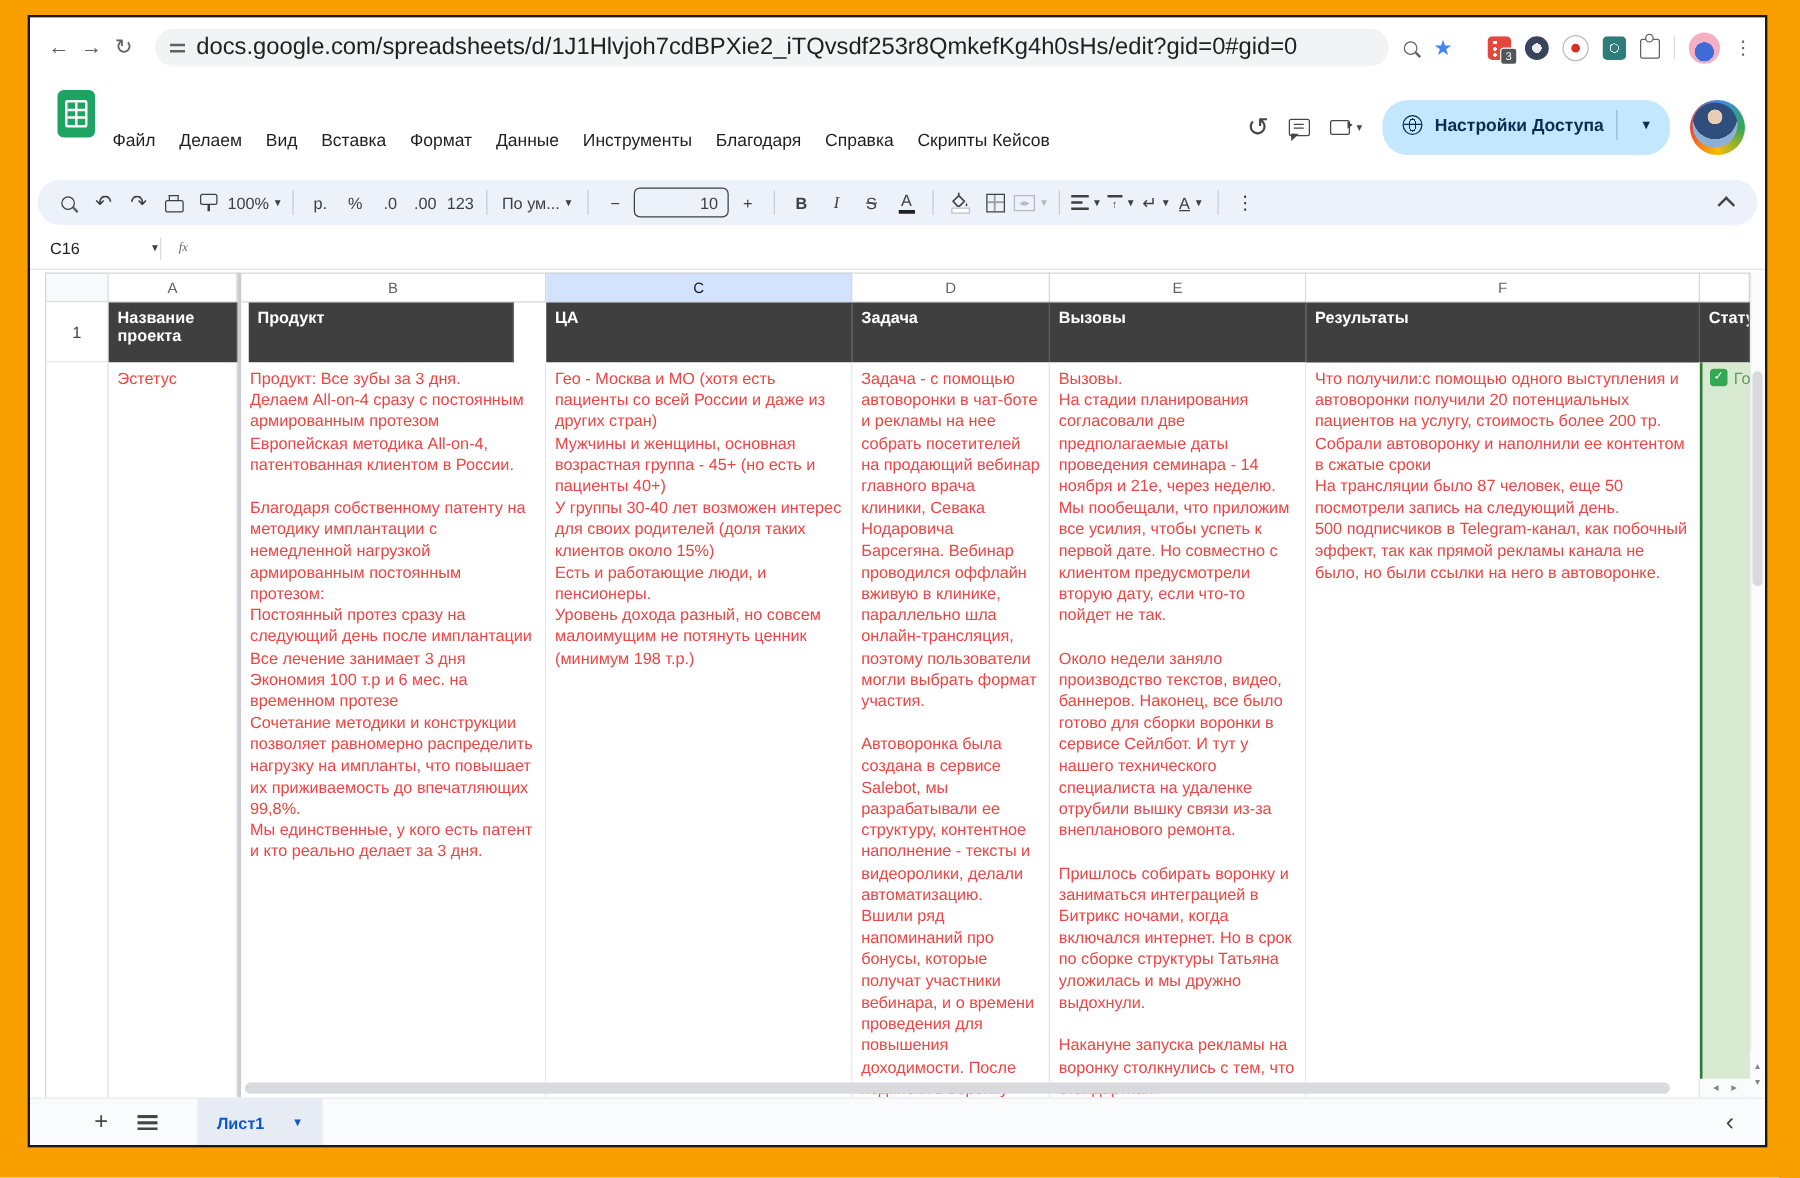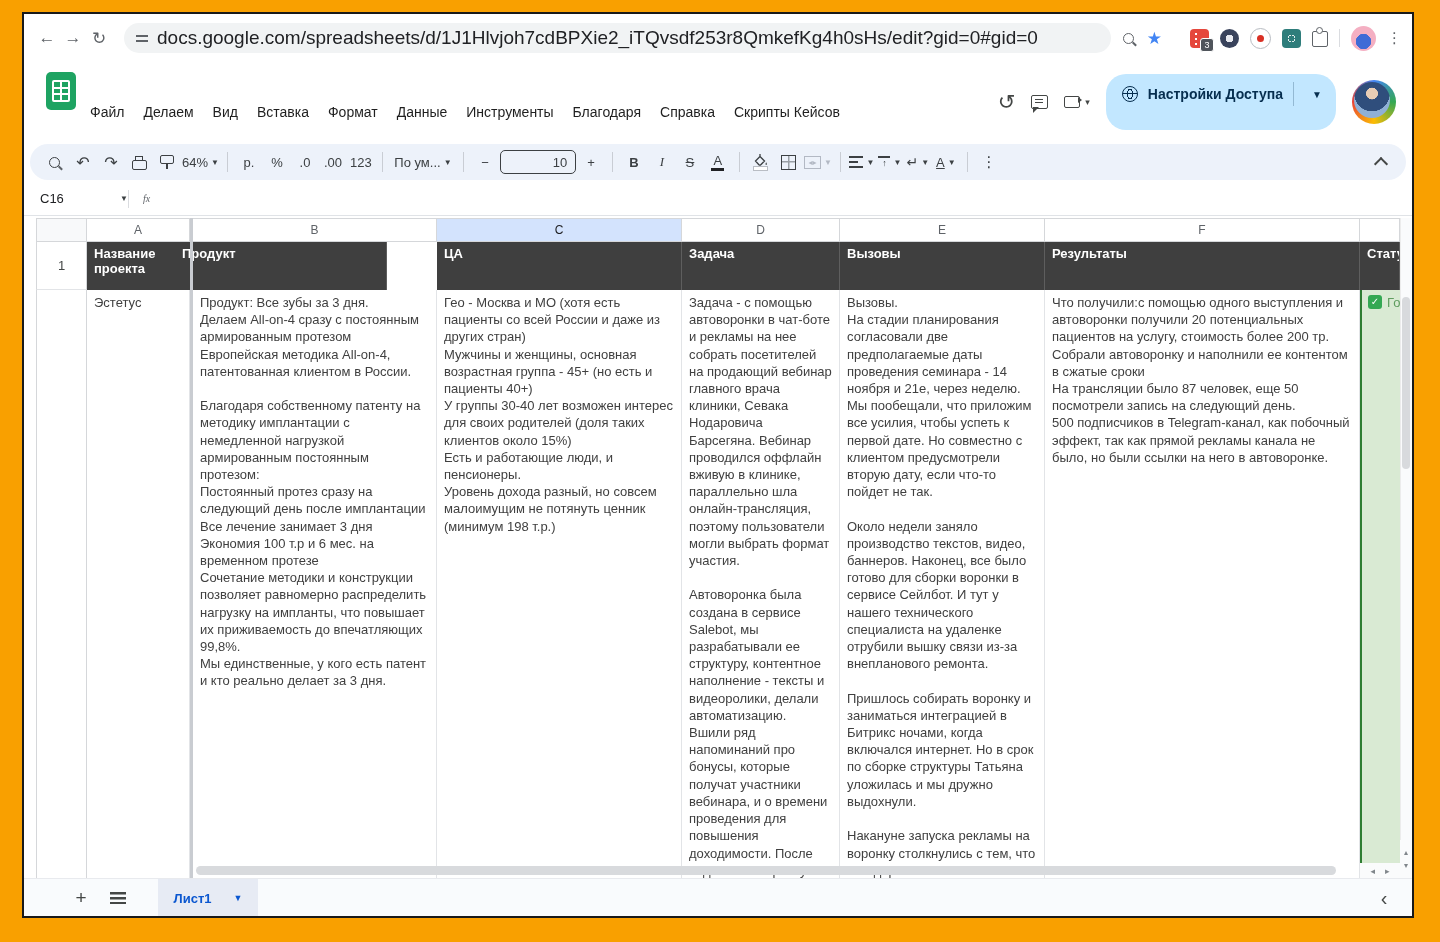--- a/index.html
+++ b/index.html
@@ -51,21 +51,21 @@
   .menu-row{left:64px;top:40px;display:flex;gap:15px;}
   .menu-item{font-size:14px;color:#1F1F1F;padding:2px 2px;}
   .hdr-right{right:16px;top:0;height:80px;display:flex;align-items:center;gap:16px;}
   .i-history{font-size:21px;color:#444746;}
   .i-comment{width:15px;height:12px;border:1.7px solid #444746;border-radius:2px;position:relative;
       background:linear-gradient(#444746,#444746) 3px 3px/8px 1.3px no-repeat,linear-gradient(#444746,#444746) 3px 6px/8px 1.3px no-repeat;}
   .i-comment:after{content:'';position:absolute;left:1px;bottom:-5px;border:3px solid transparent;border-top:3px solid #444746;border-left:3px solid #444746;}
   .i-cam{width:14px;height:10px;border:1.7px solid #444746;border-radius:2px;position:relative;}
   .i-cam:after{content:'';position:absolute;right:-6px;top:0;border:3px solid transparent;border-right:4px solid #444746;transform:rotate(180deg);}
   .caret{font-size:9px;color:#444746;}
-  .share-pill{height:40px;border-radius:20px;display:flex;align-items:center;gap:10px;padding:0 6px 16px 16px;}
+  .share-pill{height:40px;border-radius:20px;display:flex;align-items:center;gap:10px;padding:0 6px 4px 16px;}
   .i-globe{width:14px;height:14px;border:1.6px solid #062E4F;border-radius:50%;
       background:linear-gradient(#062E4F,#062E4F) 0 50%/100% 1.4px no-repeat,
                  radial-gradient(ellipse 4px 7px at 50% 50%,transparent 58%,#062E4F 59% 75%,transparent 76%);}
   .share-label{font-size:14px;font-weight:600;color:#062E4F;white-space:nowrap;}
   .share-div{width:1px;height:24px;background:rgba(6,46,79,.25);}
   .share-caret{padding:0 8px;color:#062E4F;font-size:10px;}
   .avatar-lg{width:40px;height:40px;border-radius:50%;padding:2px;
       background:conic-gradient(#4285F4,#34A853,#FBBC04,#EA4335,#4285F4);}
   .avatar-lg>div{width:36px;height:36px;border-radius:50%;
       background:radial-gradient(circle at 50% 32%, #E8CDB5 0 19%, #2F4E7C 20% 58%, #8FB0D6 59%);}
@@ -105,21 +105,21 @@
   .formula-bar{left:0;top:168px;right:0;height:34px;background:#fff;border-bottom:1px solid #E0E3E7;display:flex;align-items:center;}
   .name-box{width:88px;padding-left:16px;font-size:13px;color:#202124;display:flex;align-items:center;justify-content:space-between;}
   .fx{font-style:italic;font-family:"Liberation Serif","DejaVu Serif",serif;color:#5F6368;font-size:10px;margin-left:14px;}
 
   
   .c{position:absolute;box-sizing:border-box;overflow:hidden;}
   .striph{background:#FFFFFF;border:1px solid #D5D7DA;border-left:none;font-size:12px;color:#5F6368;
           display:flex;align-items:center;justify-content:center;}
   .hdrcell{background:#3F3F3F;color:#fff;font-weight:700;font-size:13px;line-height:15px;
            padding:4px 7px;border-right:1px solid #5E5E5E;}
-  .bodycell{background:#fff;color:#404040;font-size:13px;line-height:17.2px;padding:4px 7px 0 7px;border-right:1px solid #E2E4E7;}
+  .bodycell{background:#fff;color:#ef4444;font-size:13px;line-height:17.2px;padding:4px 7px 0 7px;border-right:1px solid #E2E4E7;}
   .celltext{white-space:pre-line;}
   .rowhdr{background:#fff;border-right:1px solid #D5D7DA;font-size:13px;color:#444746;display:flex;align-items:flex-start;justify-content:center;}
   .frozen-div{background:#C9CCD1;}
   .status-cell{background:#D9EAD3;border-left:2px solid #2E7D32;padding:5px 0 0 6px;display:flex;align-items:flex-start;gap:5px;}
   .checkbox{width:14px;height:14px;border-radius:3px;background:#34A853;color:#fff;font-size:10px;line-height:14px;text-align:center;flex:none;}
   .status-label{font-size:13px;color:#5F9D5F;white-space:nowrap;}
   .vscroll{background:#FAFBFC;border-left:1px solid #ECECEC;}
   .vthumb{left:1378px;width:8px;top:283px;height:172px;border-radius:4px;background:#D8DADD;}
   .vbtns{left:1376px;width:12px;top:826px;height:38px;background:#FAFBFC;display:flex;flex-direction:column;align-items:center;justify-content:center;gap:4px;color:#80868B;font-size:8px;}
   .hthumb{left:172px;top:852px;width:1140px;height:9px;border-radius:5px;background:#D8DADD;}
@@ -208,21 +208,21 @@
       </span>
     <span class="ti i-undo">↶</span>
     <span class="ti i-undo">↷</span>
     <span class="ti">
         <span class="i-print"></span>
       </span>
     <span class="ti">
         <span class="i-paint"></span>
       </span>
     <span class="ti">
-        <span>64%</span>
+        <span>100%</span>
         <span class="tcaret">▼</span>
       </span>
     <span class="tdiv"></span>
     <span class="ti">р.</span>
     <span class="ti">%</span>
     <span class="ti">.0</span>
     <span class="ti">.00</span>
     <span class="ti">123</span>
     <span class="tdiv"></span>
     <span class="ti" style="min-width:64px;">
@@ -303,21 +303,21 @@
   <div class="c striph" style="left:63px;top:204px;width:103px;height:24px;">A</div>
   <div class="c striph" style="left:169px;top:204px;width:244px;height:24px;">B</div>
   <div class="c striph" style="left:413px;top:204px;width:245px;height:24px;background:#D3E3FD;color:#202124;">C</div>
   <div class="c striph" style="left:658px;top:204px;width:158px;height:24px;">D</div>
   <div class="c striph" style="left:816px;top:204px;width:205px;height:24px;">E</div>
   <div class="c striph" style="left:1021px;top:204px;width:315px;height:24px;">F</div>
   <div class="c striph" style="left:1336px;top:204px;width:40px;height:24px;"></div>
 
   <div class="c rowhdr" style="left:12px;top:228px;width:51px;height:48px;border-left:1px solid #D5D7DA;border-bottom:1px solid #E2E4E7;align-items:center;">1</div>
   <div class="c hdrcell" style="left:63px;top:228px;width:103px;height:48px;">Название проекта</div>
-  <div class="c hdrcell" style="left:151px;top:228px;width:212px;height:48px;">Продукт</div>
+  <div class="c hdrcell" style="left:175px;top:228px;width:212px;height:48px;">Продукт</div>
   <div class="c hdrcell" style="left:413px;top:228px;width:245px;height:48px;">ЦА</div>
   <div class="c hdrcell" style="left:816px;top:228px;width:205px;height:48px;">Вызовы</div>
   <div class="c hdrcell" style="left:658px;top:228px;width:158px;height:48px;">Задача</div>
   <div class="c hdrcell" style="left:1021px;top:228px;width:315px;height:49px;">Результаты</div>
   <div class="c hdrcell" style="left:1336px;top:228px;width:40px;height:48px;white-space:nowrap;">Статус</div>
 
   <div class="c rowhdr" style="left:12px;top:276px;width:51px;height:588px;border-left:1px solid #D5D7DA;"></div>
   <div class="c bodycell" style="left:63px;top:276px;width:103px;height:588px;"><span class="celltext">Эстетус</span></div>
   <div class="c frozen-div" style="left:166px;top:204px;width:3px;height:660px;"></div>
   <div class="c bodycell" style="left:169px;top:276px;width:244px;height:588px;"><span class="celltext">Продукт: Все зубы за 3 дня.

